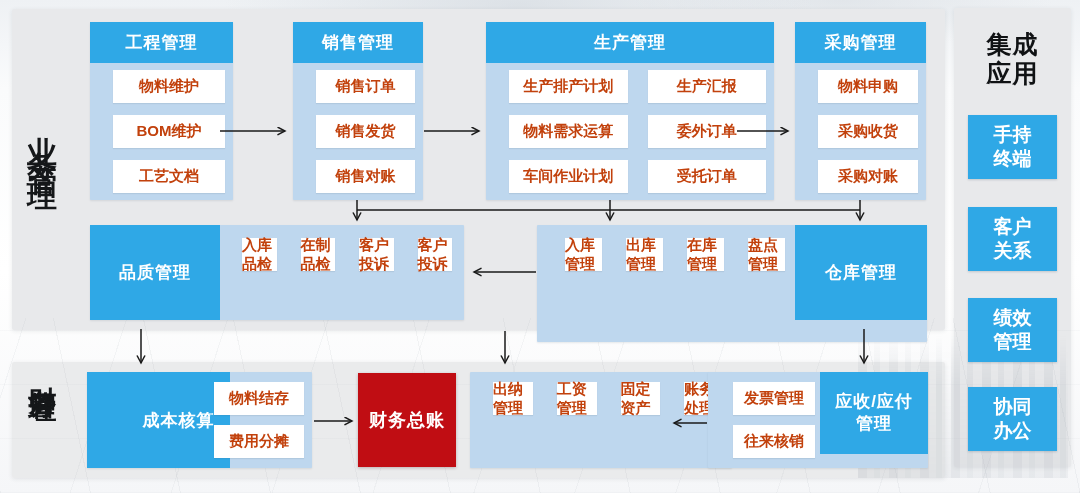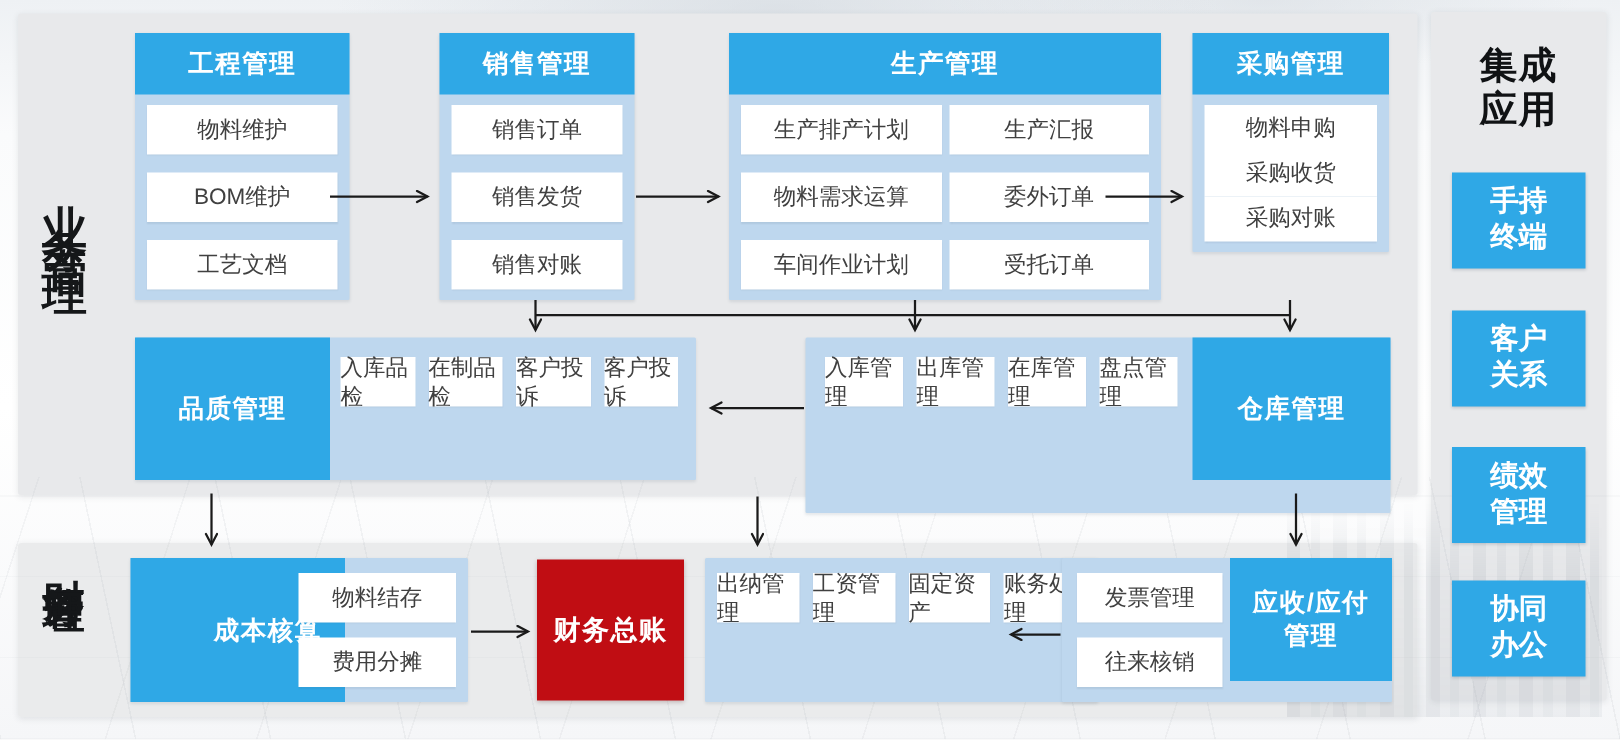--- a/index.html
+++ b/index.html
@@ -42,33 +42,33 @@
   #label-business{left:27px;top:112px;font-size:30px;letter-spacing:15px;}
   #label-finance{left:28px;top:364px;font-size:28px;letter-spacing:3px;}
   .group{position:absolute;background:#bed7ee;border-radius:1px;z-index:3;box-shadow:0 1px 2px rgba(60,80,100,.12);}
   .col-header{
     height:41px;background:#2fa8e6;display:flex;align-items:center;justify-content:center;
     color:#fff;font-weight:bold;font-size:17px;letter-spacing:1px;
   }
   .col-items{position:absolute;left:8px;right:8px;top:48px;bottom:7px;display:flex;flex-direction:column;justify-content:space-between;}
   .wbox{
     background:#fff;height:33px;display:flex;align-items:center;justify-content:center;
-    font-weight:normal;font-size:15px;color:#404040;box-shadow:0 1px 1px rgba(60,80,100,.10);
+    font-weight:bold;font-size:15px;color:#c2410c;box-shadow:0 1px 1px rgba(60,80,100,.10);margin-left:15px;
   }
   .grid2{display:grid;grid-template-columns:1fr 1fr 1fr 1fr;position:absolute;}
   .bluebox{
     position:absolute;background:#2fa8e6;display:flex;align-items:center;justify-content:center;
     color:#fff;font-weight:bold;font-size:17px;text-align:center;letter-spacing:1px;
   }
   .pre{white-space:pre-line;}
   
   #col-engineering{left:90px;top:22px;width:143px;height:178px;}
   #col-sales{left:293px;top:22px;width:130px;height:178px;}
   #col-production{left:486px;top:22px;width:288px;height:178px;}
-  #col-purchasing{left:795px;top:22px;width:131px;height:146px;}
+  #col-purchasing{left:795px;top:22px;width:131px;height:178px;}
   #col-production .col-items{display:grid;grid-template-columns:1fr 1fr;column-gap:5px;row-gap:0;align-content:space-between;}
   
   #group-quality{left:90px;top:225px;width:374px;height:95px;}
   #quality-title{left:0;top:0;width:130px;height:95px;}
   #quality-items{left:137px;right:12px;top:13px;bottom:6px;column-gap:9px;row-gap:8px;}
   #group-warehouse{left:537px;top:225px;width:390px;height:117px;}
   #warehouse-items{left:13px;width:235px;top:13px;bottom:6px;column-gap:9px;row-gap:8px;}
   #warehouse-title{right:0;top:0;width:132px;height:95px;}
   
   #group-cost{left:87px;top:372px;width:225px;height:96px;}

